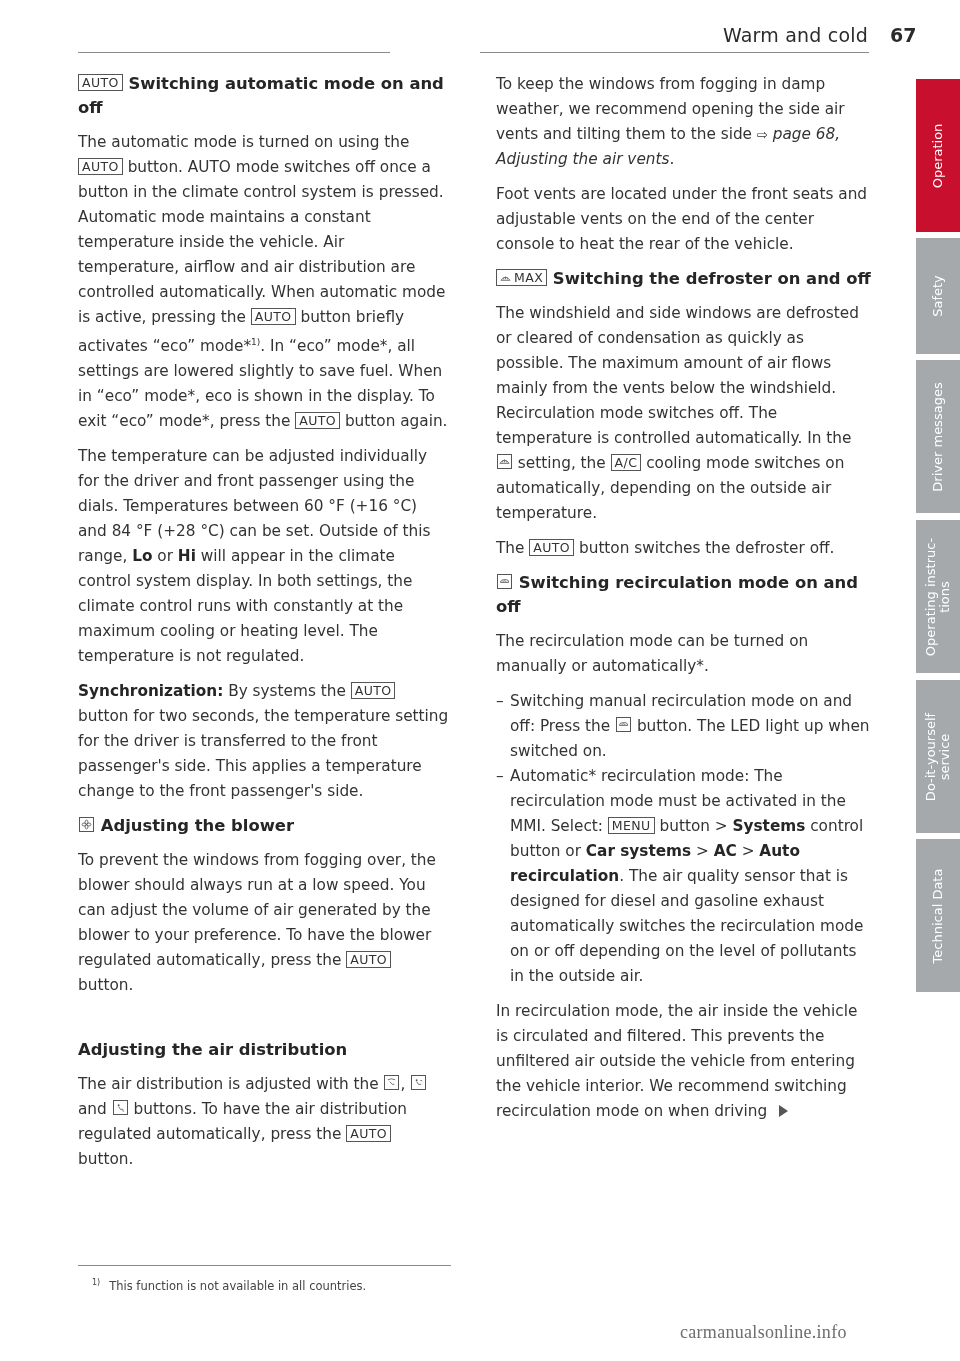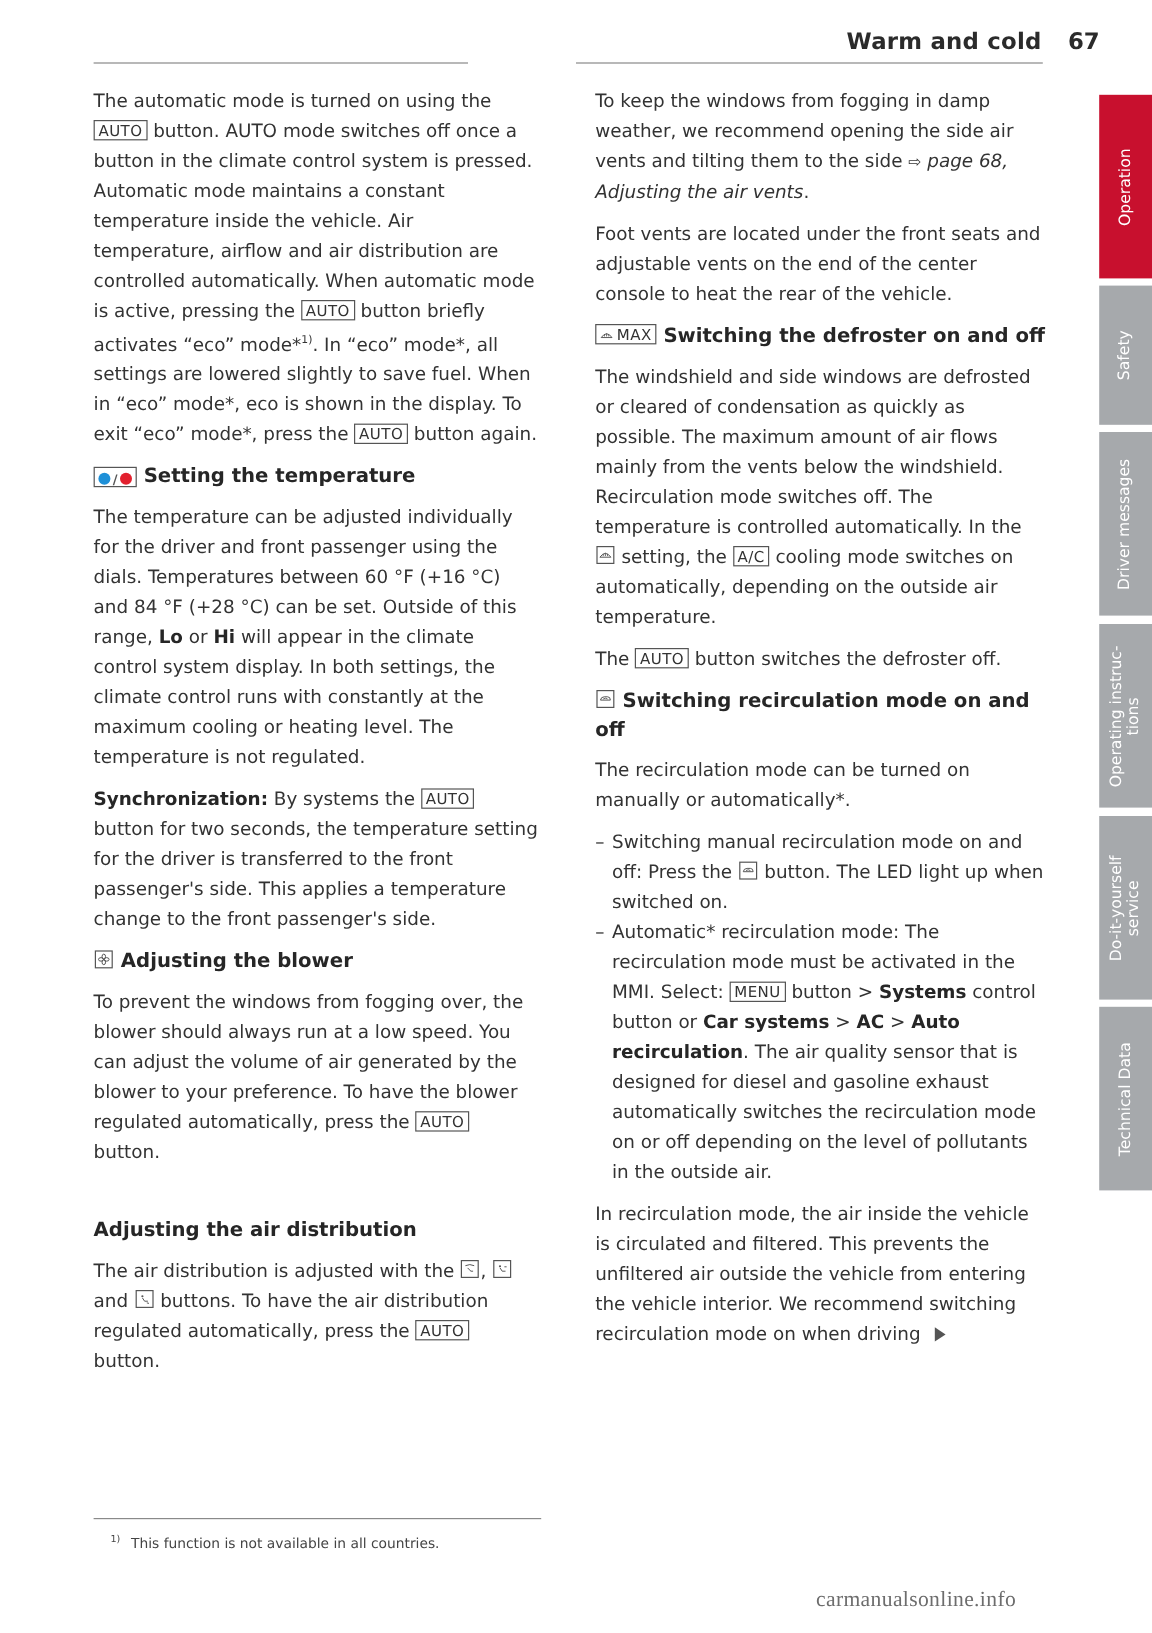--- a/index.html
+++ b/index.html
@@ -1,21 +1,21 @@
 <!DOCTYPE html>
 <html><head>
 <meta charset="utf-8">
 <style>
   html, body { margin:0; padding:0; background:#ffffff; }
   body { width:960px; height:1361px; position:relative; overflow:hidden;
          font-family:"DejaVu Sans", sans-serif; color:#2f2f2f; }
   .header-rule { position:absolute; left:78px; top:52px; width:312px; height:0; border-top:1.5px solid #8a8a8a; }
   .header-rule-r { position:absolute; left:480px; top:52px; width:389px; height:0; border-top:1.5px solid #8a8a8a; }
   .running-head { position:absolute; top:24px; left:600px; width:268px; text-align:right;
-                  font-family:"DejaVu Sans", sans-serif; font-weight:bold; font-size:19px; color:#2b2b2b; letter-spacing:0.2px; }
+                  font-family:"DejaVu Sans", sans-serif; font-weight:normal; font-size:19px; color:#2b2b2b; letter-spacing:0.2px; }
   .page-num { position:absolute; top:24px; left:890px; font-weight:bold; font-size:19px; color:#2b2b2b; }
 
   .col { position:absolute; top:72px; width:372px; font-size:15.3px; line-height:25px; color:#333; }
   .col.left { left:78px; }
   .col.right { left:496px; width:376px; }
 
   .col h3 { margin:0 0 10px 0; font-size:16.4px; line-height:24px; font-weight:bold; color:#262626; }
   .col h3.plain { margin-top:8px; }
   .col p { margin:0 0 10px 0; }
   .col ul { list-style:none; margin:0 0 10px 0; padding:0; }
@@ -55,30 +55,28 @@
 </head>
 <body>
 
 <div class="header-rule"></div>
 <div class="header-rule-r"></div>
 <div class="running-head">Warm and cold</div>
 <div class="page-num">67</div>
 
 <div class="col left">
 
+  <h3>
+    <span class="btn">AUTO</span>
+    <span>Switching automatic mode on and off</span>
+  </h3>
   <p>
     <span>The automatic mode is turned on using the </span><span class="btn">AUTO</span><span> button. AUTO mode switches off once a button in the climate control system is pressed. Automatic mode maintains a constant temperature inside the vehicle. Air temperature, airflow and air distribution are controlled automatically. When automatic mode is active, pressing the </span><span class="btn">AUTO</span><span> button briefly activates “eco” mode*</span><sup style="font-size:9px">1)</sup><span>. In “eco” mode*, all settings are lowered slightly to save fuel. When in “eco” mode*, eco is shown in the display. To exit “eco” mode*, press the </span><span class="btn">AUTO</span><span> button again.</span>
   </p>
 
-  <h3>
-    <span class="tempbox">
-      <span class="dot" style="background:#1e90d8"></span><span class="slash">/</span><span class="dot" style="background:#e2202e"></span>
-    </span>
-    <span>Setting the temperature</span>
-  </h3>
   <p>
     <span>The temperature can be adjusted individually for the driver and front passenger using the dials. Temperatures between 60 °F (+16 °C) and 84 °F (+28 °C) can be set. Outside of this range, </span><b>Lo</b><span> or </span><b>Hi</b><span> will appear in the climate control system display. In both settings, the climate control runs with constantly at the maximum cooling or heating level. The temperature is not regulated.</span>
   </p>
   <p>
     <b>Synchronization:</b><span> By systems the </span><span class="btn">AUTO</span><span> button for two seconds, the temperature setting for the driver is transferred to the front passenger's side. This applies a temperature change to the front passenger's side.</span>
   </p>
 
   <h3>
     <span class="iconbox">
       <svg viewBox="0 0 12 12">

